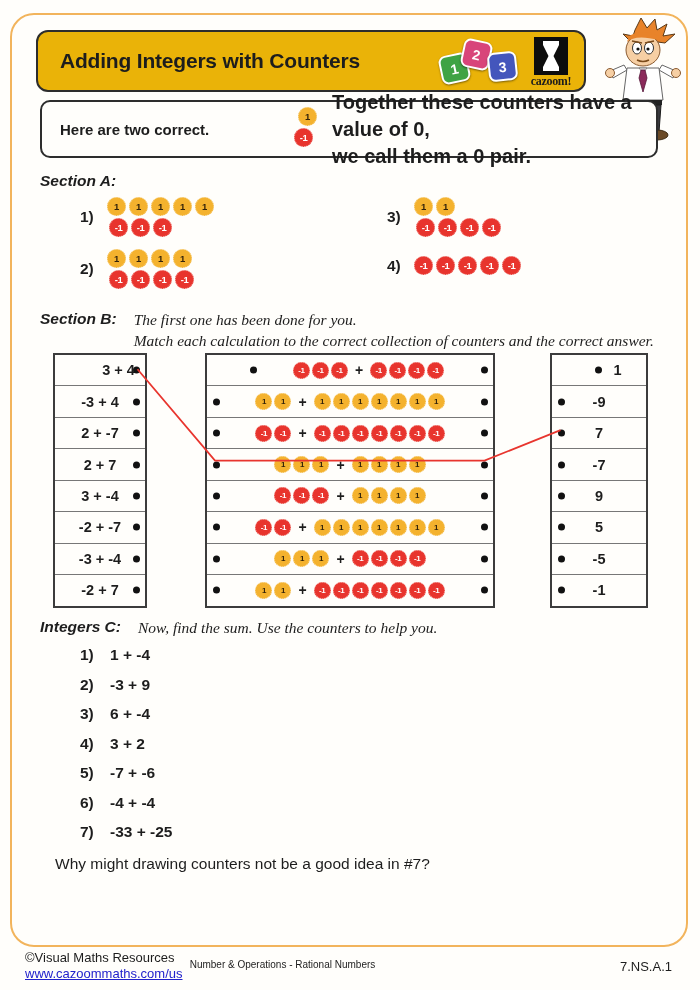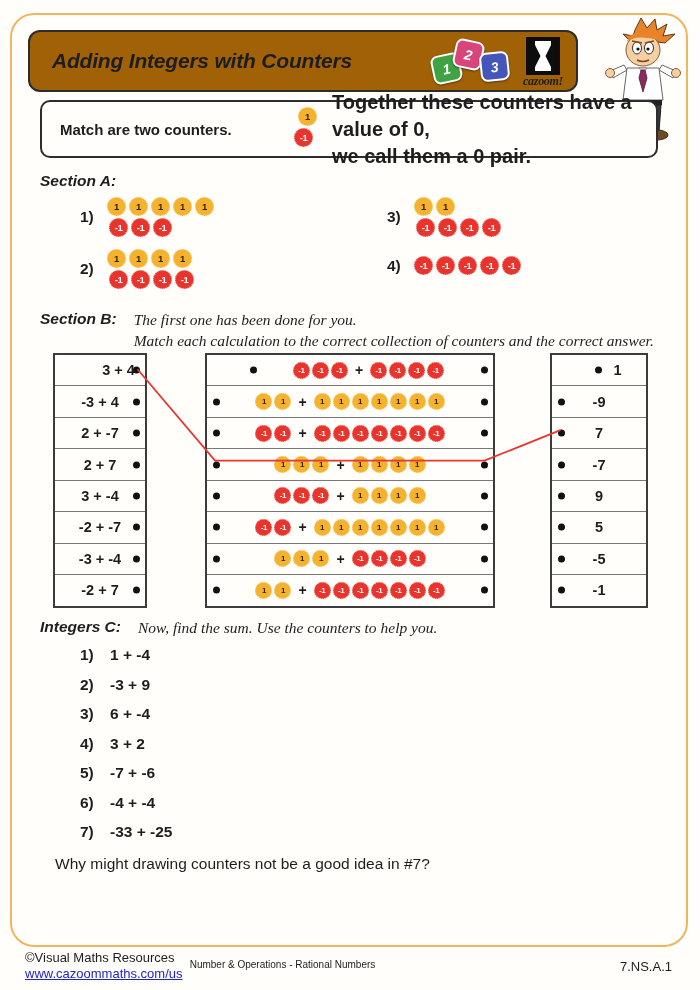--- a/index.html
+++ b/index.html
@@ -2,22 +2,22 @@
 <html><head>
 <meta charset="utf-8">
 <style>
   html,body{margin:0;padding:0;background:#e9e9e9;}
   #page{position:relative;width:700px;height:990px;background:#fffefb;overflow:hidden;
         font-family:"Liberation Sans",sans-serif;color:#1d1d1d;}
   .sheet-border{position:absolute;left:10px;top:13px;width:674px;height:930px;
         border:2px solid #f2b45c;border-radius:24px;background:transparent;}
 
   
-  .title-box{position:absolute;left:28px;top:30px;width:546px;height:58px;background:#a16207;
-        border:2px solid #2d2d2d;border-radius:12px;font-style:italic;}
+  .title-box{position:absolute;left:36px;top:30px;width:546px;height:58px;background:#eab308;
+        border:2px solid #2d2d2d;border-radius:12px;}
   .page-title{position:absolute;left:22px;top:50%;transform:translateY(-50%);
         font-size:21px;font-weight:bold;letter-spacing:-.2px;white-space:nowrap;}
   .logo-tiles{position:absolute;left:402px;top:6px;width:86px;height:48px;}
   .tile{position:absolute;width:25px;height:25px;border:2px solid #fff;border-radius:7px;
         box-shadow:0 1px 2px rgba(0,0,0,.45);color:#fff;font-weight:bold;font-size:14px;
         display:flex;align-items:center;justify-content:center;}
   .cazoom{position:absolute;left:487px;top:5px;width:52px;text-align:center;}
   .cazoom svg{display:block;margin:0 auto;}
   .cazoom-word{font-family:"Liberation Serif",serif;font-weight:bold;font-size:12px;
         margin-top:-1px;letter-spacing:-.3px;}
@@ -122,21 +122,21 @@
       <polygon points="44,54 48,54 50,62 46,76 42,62" fill="#8b2a5b" stroke="#55163a" stroke-width=".8"></polygon>
       <rect x="27" y="84" width="38" height="5" fill="#222"></rect>
       <polygon points="28,89 44,89 42,116 30,116" fill="#39393d" stroke="#1c1c1c" stroke-width="1"></polygon>
       <polygon points="48,89 64,89 62,116 50,116" fill="#39393d" stroke="#1c1c1c" stroke-width="1"></polygon>
       <ellipse cx="32" cy="119" rx="11" ry="5" fill="#6b4a26" stroke="#3c2a12" stroke-width="1"></ellipse>
       <ellipse cx="60" cy="119" rx="11" ry="5" fill="#6b4a26" stroke="#3c2a12" stroke-width="1"></ellipse>
     </svg>
   </div>
 
   <div class="intro-box">
-    <div class="intro-left">Match are two counters.</div>
+    <div class="intro-left">Here are two correct.</div>
     <div class="intro-counters" id="intro-counters">
         <span class="counter yellow c19" style="background: rgb(244, 178, 46);">1</span>
         <span class="counter red c19" style="background: rgb(232, 52, 45);">-1</span>
       </div>
     <div class="intro-right">
       <div>Together these counters have a value of 0,</div>
       <div>we call them a 0 pair.</div>
     </div>
   </div>
 

